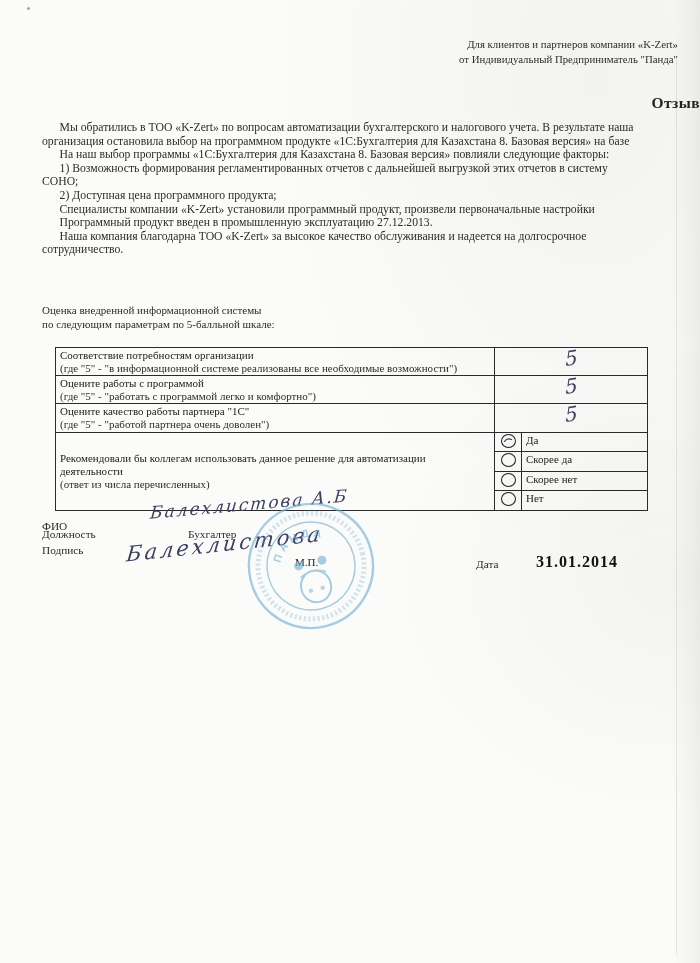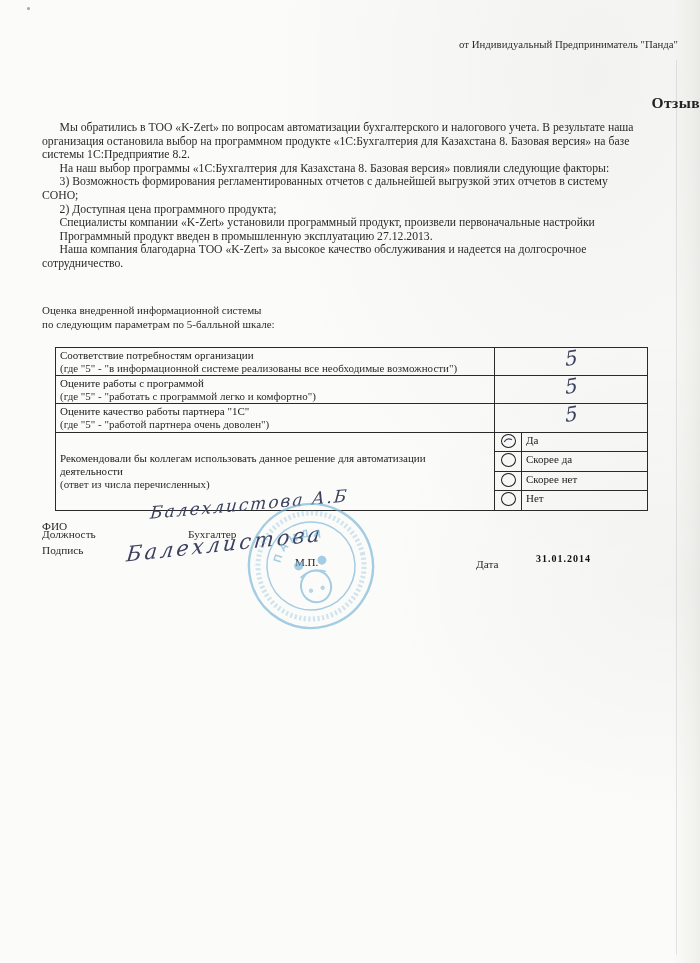--- a/index.html
+++ b/index.html
@@ -48,46 +48,46 @@
         transform:rotate(-9deg) skewX(-6deg);}
   .fio-hw{position:absolute;top:494px;left:150px;font-size:17px;letter-spacing:2px;
           transform:rotate(-5deg) skewX(-10deg);white-space:nowrap;}
   .sig-hw{position:absolute;top:532px;left:126px;font-size:21px;letter-spacing:3px;
           transform:rotate(-6deg) skewX(-12deg);white-space:nowrap;}
 
   .flabel{position:absolute;left:42px;font-size:11.3px;color:#2b2b2b;}
   .fvalue{position:absolute;left:160px;font-size:11.3px;color:#2b2b2b;margin-left:28px;}
   .mp{position:absolute;top:556px;left:295px;font-size:11px;color:#1e1e1e;z-index:1;}
   .date-label{position:absolute;top:558px;left:476px;font-size:11.3px;color:#2b2b2b;}
-  .date-value{position:absolute;top:553px;left:536px;font-size:10px;font-weight:bold;
+  .date-value{position:absolute;top:553px;left:536px;font-size:16px;font-weight:bold;
               letter-spacing:1px;color:#111;}
 
   .stamp{position:absolute;top:491px;left:236px;width:150px;height:150px;
          opacity:.62;transform:rotate(-14deg);z-index:2;}
 </style>
 </head>
 <body>
 
 <div class="page">
 
   <div class="edge-line"></div>
   <div class="speck" style="left:27px;top:7px;"></div>
 
   <div class="header">
+    <div>Для клиентов и партнеров компании «K-Zert»</div>
     <div>от Индивидуальный Предприниматель  "Панда"</div>
   </div>
 
   <div class="title">Отзыв</div>
 
   <div class="body-text">
     <div>      Мы обратились в ТОО «K-Zert» по вопросам автоматизации бухгалтерского и налогового учета. В результате наша</div>
     <div>организация остановила выбор на программном продукте «1С:Бухгалтерия для Казахстана 8. Базовая версия» на базе</div>
-    <div>системы 1С:Предприятие 8.2.</div>
     <div>      На наш выбор программы «1С:Бухгалтерия для Казахстана 8. Базовая версия» повлияли следующие факторы:</div>
-    <div>      3) Возможность формирования регламентированных отчетов с дальнейшей выгрузкой этих отчетов в систему</div>
+    <div>      1) Возможность формирования регламентированных отчетов с дальнейшей выгрузкой этих отчетов в систему</div>
     <div>СОНО;</div>
     <div>      2) Доступная цена программного продукта;</div>
     <div>      Специалисты компании «K-Zert» установили программный продукт, произвели первоначальные настройки</div>
     <div>      Программный продукт введен в промышленную эксплуатацию 27.12.2013.</div>
     <div>      Наша компания благодарна ТОО «K-Zert» за высокое качество обслуживания и надеется на долгосрочное</div>
     <div>сотрудничество.</div>
   </div>
 
   <div class="assess">
     <div>Оценка внедренной информационной системы</div>

